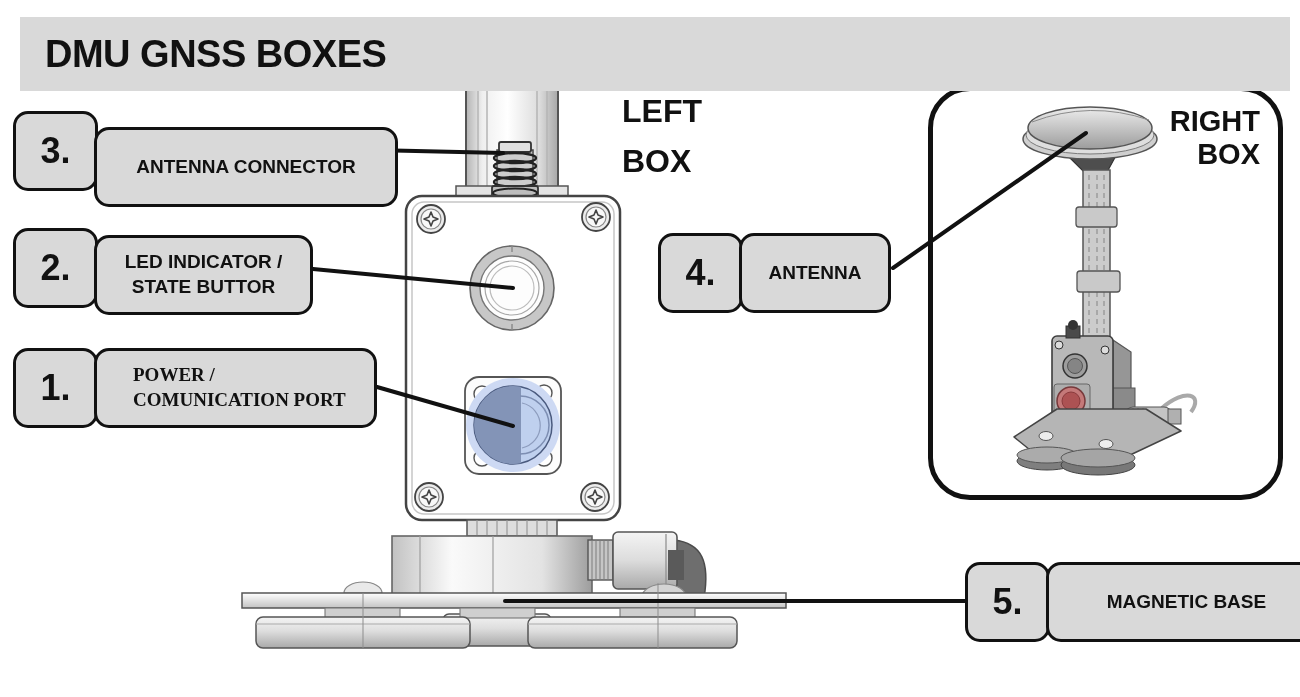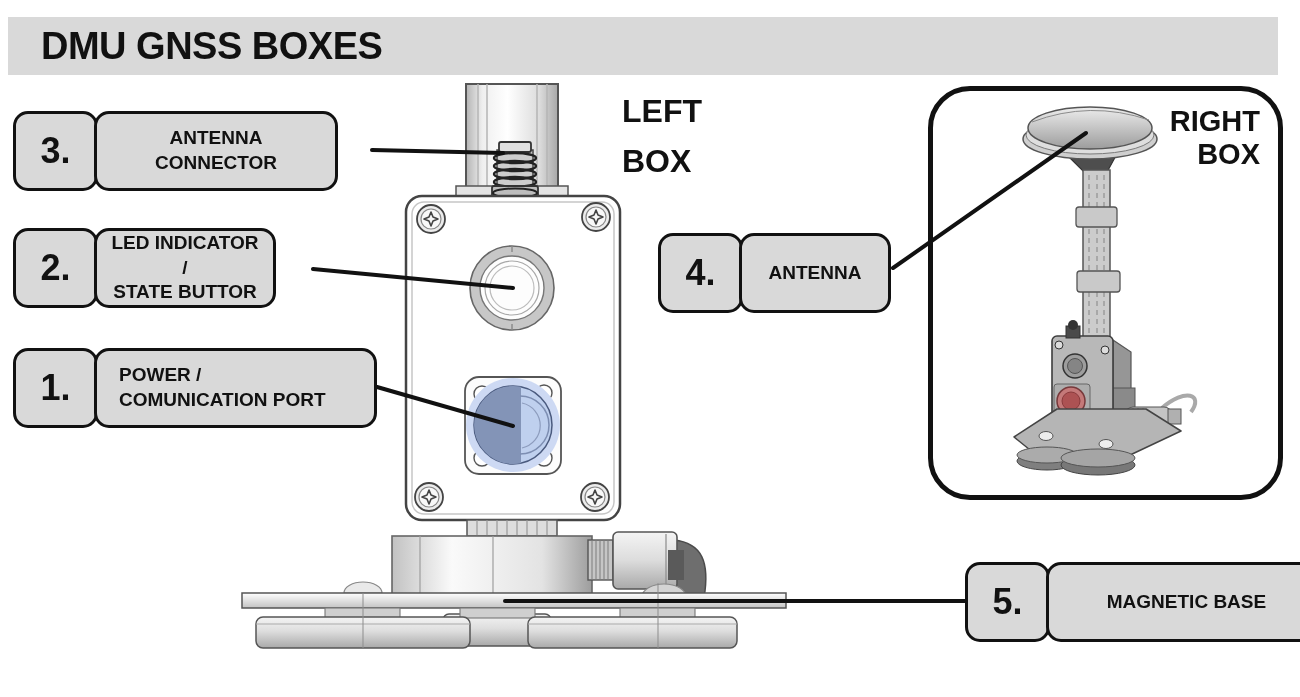--- a/index.html
+++ b/index.html
@@ -1,32 +1,32 @@
 <!DOCTYPE html>
 <html><head>
 <meta charset="utf-8">
 <style>
   html,body{margin:0;padding:0;background:#fff;}
   .canvas{position:relative;width:1300px;height:697px;background:#ffffff;overflow:hidden;
           font-family:"Liberation Sans",sans-serif;color:#111;}
   .drawing-svg{position:absolute;left:0;top:0;z-index:1;}
-  .titlebar{position:absolute;left:8px;top:17px;width:1270px;height:58px;background:#d9d9d9;
-            display:flex;align-items:center;padding-left:33px;box-sizing:border-box;z-index:3;}
+  .titlebar{position:absolute;left:20px;top:17px;width:1270px;height:74px;background:#d9d9d9;
+            display:flex;align-items:center;padding-left:25px;box-sizing:border-box;z-index:3;}
   .titlebar span{font-size:38px;font-weight:bold;letter-spacing:-.5px;}
   .callout{position:absolute;display:flex;z-index:4;}
   .num{width:85px;height:80px;box-sizing:border-box;border:3px solid #111;border-radius:15px;
        background:#d9d9d9;display:flex;align-items:center;justify-content:center;
        font-size:36px;font-weight:bold;}
   .lbl{height:80px;box-sizing:border-box;border:3px solid #111;border-radius:15px;
        background:#d9d9d9;display:flex;align-items:center;justify-content:center;
        font-size:19px;font-weight:bold;line-height:1.3;white-space:pre-line;text-align:center;
        margin-left:-4px;padding:0 14px;}
-  .c3{left:13px;top:111px;} .c3 .lbl{width:244px;}
-  .c2{left:13px;top:228px;} .c2 .lbl{width:182px;}
-  .c1{left:13px;top:348px;} .c1 .lbl{width:283px;justify-content:flex-start;text-align:left;padding-left:22px;}
+  .c3{left:13px;top:111px;} .c3 .lbl{width:304px;margin-top:16px;}
+  .c2{left:13px;top:228px;} .c2 .lbl{width:219px;margin-top:7px;}
+  .c1{left:13px;top:348px;} .c1 .lbl{width:283px;justify-content:flex-start;text-align:left;padding-left:36px;font-family:Liberation Serif, serif;}
   .c4{left:658px;top:233px;} .c4 .lbl{width:152px;text-align:right;}
   .c5{left:965px;top:562px;} .c5 .lbl{width:281px;}
   .heading-left{position:absolute;left:622px;top:86px;font-size:32px;font-weight:bold;
                 line-height:50px;white-space:pre-line;z-index:3;}
   .rightbox{position:absolute;left:928px;top:86px;width:355px;height:414px;box-sizing:border-box;
             border:5px solid #111;border-radius:42px;z-index:2;background:transparent;}
   .heading-right{position:absolute;right:18px;top:14px;font-size:29px;font-weight:bold;
                  line-height:33px;white-space:pre-line;text-align:right;z-index:3;}
 </style>
 </head>

